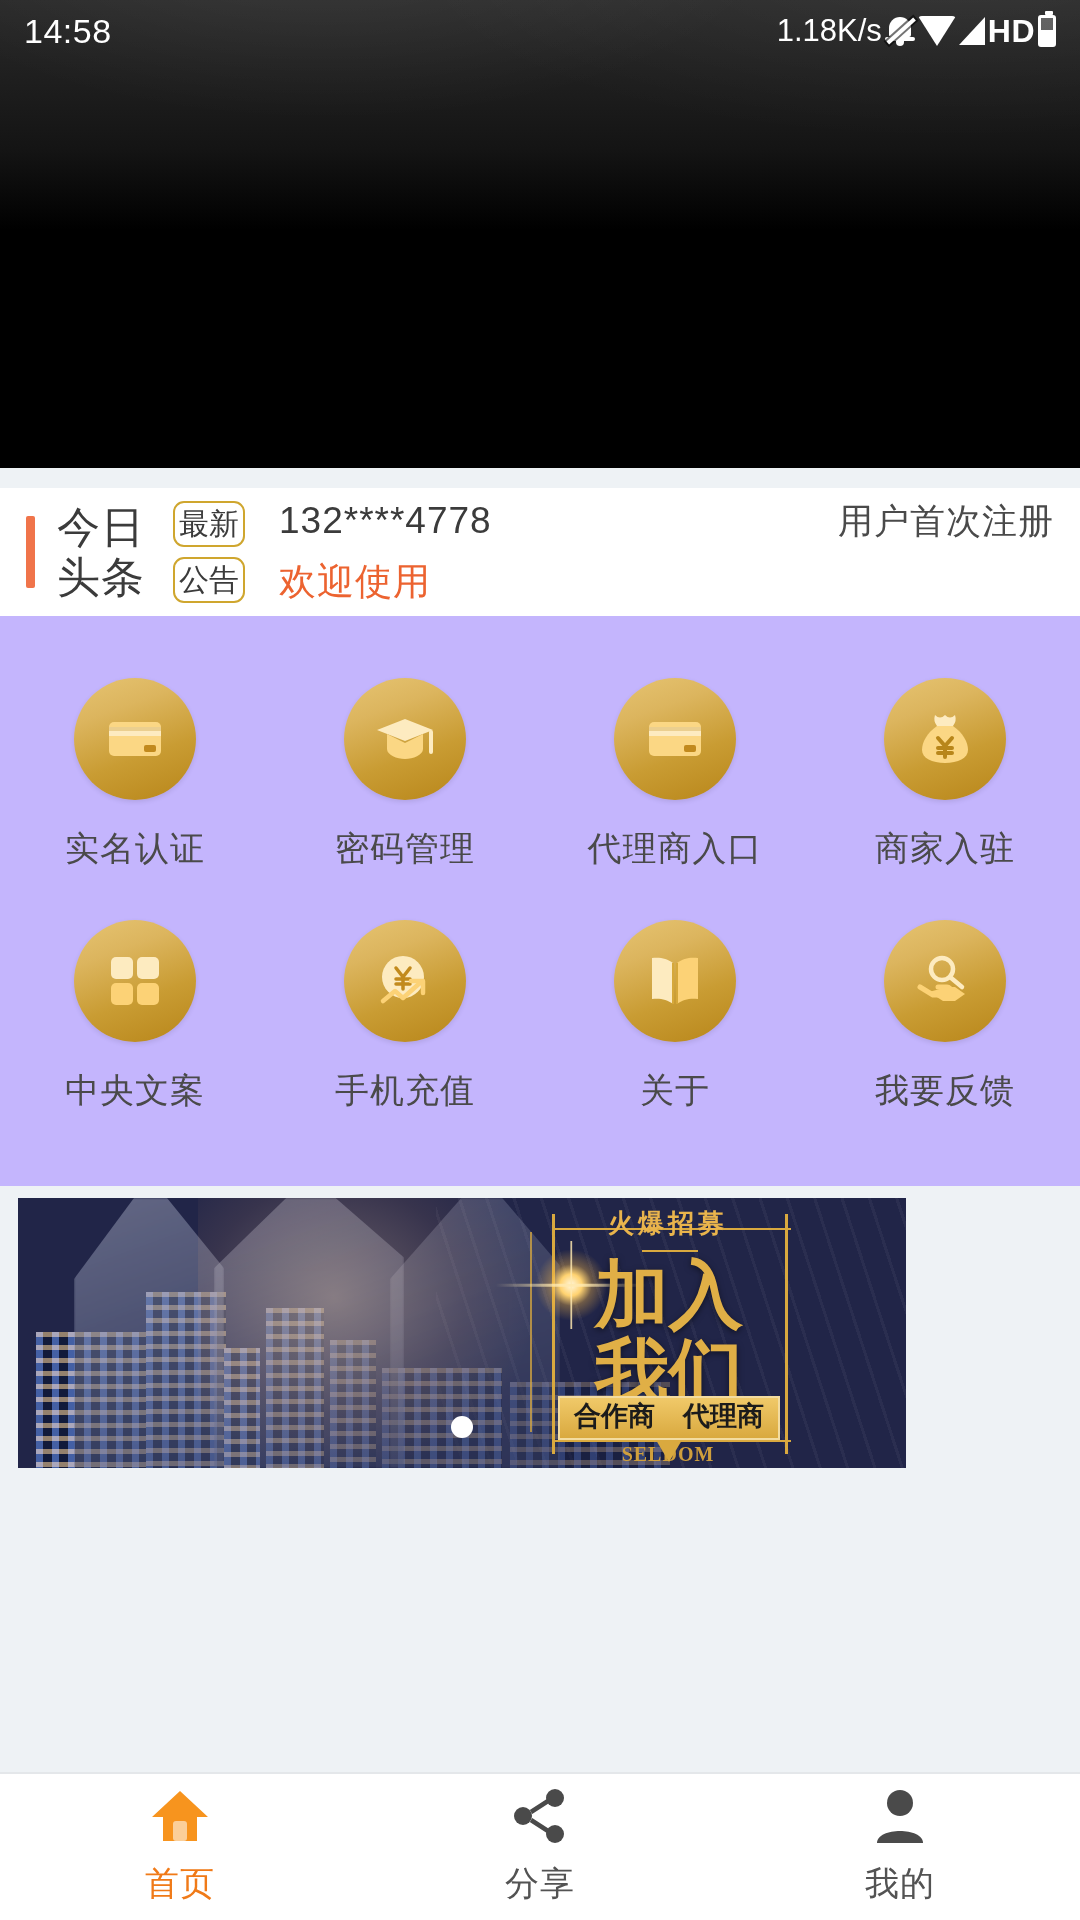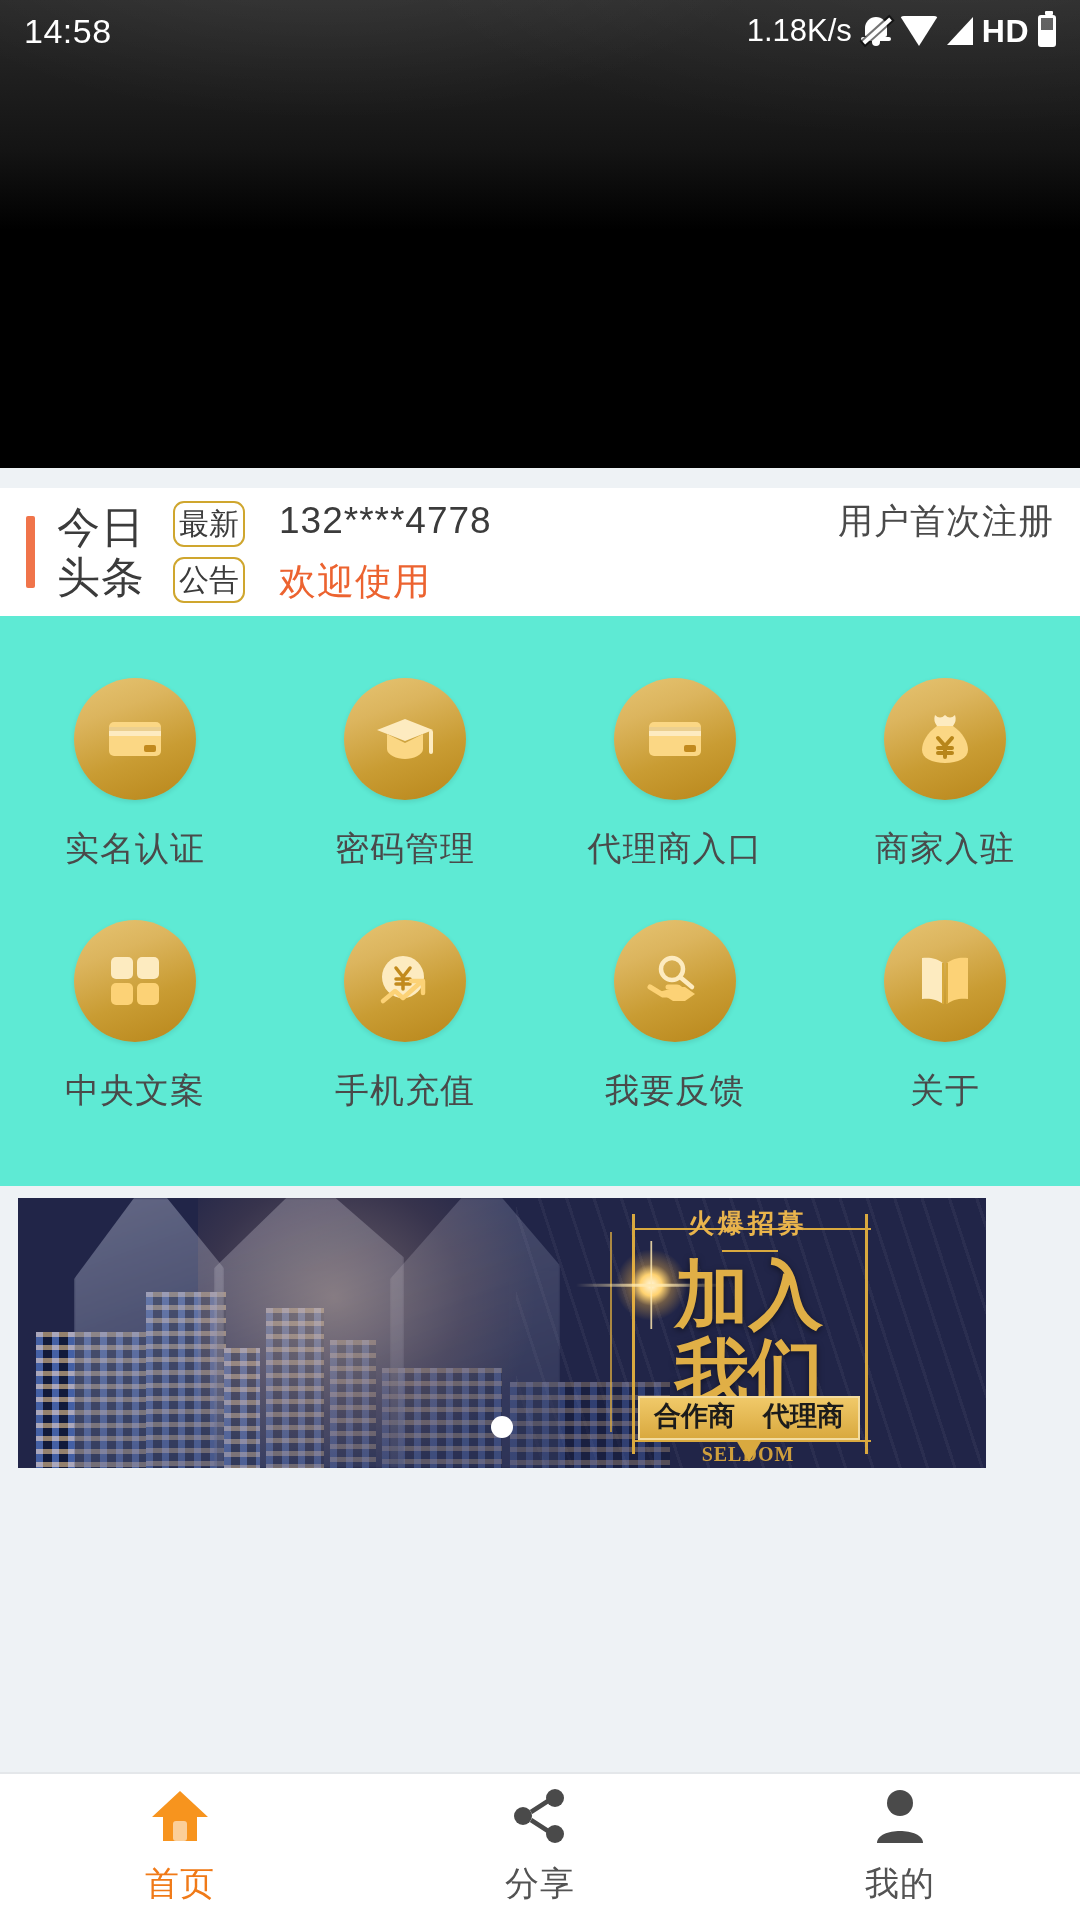--- a/index.html
+++ b/index.html
@@ -11,21 +11,21 @@
     position:relative;
   }
 
   
   .statusbar{
     position:absolute; top:0; left:0; width:1080px; height:62px;
     display:flex; align-items:center; justify-content:space-between;
     padding:0 24px; color:#fff; z-index:5;
   }
   .sb-time{ font-size:34px; letter-spacing:.5px; }
-  .sb-right{ display:flex; align-items:center; gap:9px; }
+  .sb-right{ display:flex; align-items:center; gap:3px; }
   .sb-speed{ font-size:31px; }
   .sb-hd{ font-size:32px; font-weight:600; letter-spacing:.5px; }
 
   .ic-bell{ position:relative; width:30px; height:32px; }
   .ic-bell .body{
     position:absolute; left:4px; top:2px; width:22px; height:20px;
     background:#fff; border-radius:11px 11px 2px 2px;
   }
   .ic-bell .body:after{
     content:""; position:absolute; left:-4px; bottom:-4px; width:30px; height:4px;
@@ -98,35 +98,35 @@
   }
   .news-msgs{ margin-left:34px; display:flex; flex-direction:column; gap:12px; flex:1; }
   .msg-row{ display:flex; align-items:center; justify-content:space-between; }
   .msg-main{ font-size:37px; color:#3b3b3b; letter-spacing:1px; }
   .msg-side{ font-size:35px; color:#4a4a4a; letter-spacing:1px; }
   .msg-welcome{ font-size:37px; color:#ec6330; letter-spacing:1px; }
 
   
   .grid-card{
     position:absolute; top:616px; left:0; width:1080px; height:570px;
-    background:#5eead4; padding-top:14px;
+    background:#c4b5fd; padding-top:14px;
   }
   .grid-row{ display:flex; }
   .grid-item{ width:25%; display:flex; flex-direction:column; align-items:center; padding-top:48px; }
   .circle{
     width:122px; height:122px; border-radius:50%;
     background:linear-gradient(160deg,#e6c472 0%,#dcb55e 28%,#c99c33 62%,#b8861a 100%);
     display:flex; align-items:center; justify-content:center;
     box-shadow:0 2px 5px rgba(0,0,0,.10);
   }
   .grid-label{ margin-top:26px; font-size:34px; color:#4a4a4a; letter-spacing:1px; }
 
   
   .banner{
-    position:absolute; top:1198px; left:18px; width:968px; height:270px;
+    position:absolute; top:1198px; left:18px; width:888px; height:270px;
     overflow:hidden; background:#1d2044;
   }
   .bn-sky{
     position:absolute; inset:0;
     background:
       linear-gradient(115deg, rgba(255,255,255,.10) 0%, rgba(255,255,255,0) 28%),
       linear-gradient(100deg,#3a3f6b 0%,#2b3059 26%,#222murky 26%,#232murky 27%,#262a52 48%,#1e2146 72%,#191c3c 100%);
     background-color:#212548;
   }
   .bn-rays{
@@ -361,38 +361,38 @@
           <path d="M10 52 L22 42 L30 49 L48 33" fill="none" stroke="#fcd276" stroke-width="4.5" stroke-linecap="round" stroke-linejoin="round"></path>
           <path d="M38 32 H50 V44" fill="none" stroke="#fcd276" stroke-width="4.5" stroke-linecap="round" stroke-linejoin="round"></path>
         </svg>
       </span>
       <span class="grid-label">手机充值</span>
     </div>
 
     <div class="grid-item">
       <span class="circle">
         <svg width="64" height="64" viewBox="0 0 64 64">
+          <path d="M30 14 C24 9 16 8 9 9 V50 C16 49 24 50 30 55 Z" fill="#fdebc0"></path>
+          <path d="M34 14 C40 9 48 8 55 9 V50 C48 49 40 50 34 55 Z" fill="#fcd276"></path>
+          <path d="M30 14 V55 M34 14 V55" stroke="#d6a83a" stroke-width="2" fill="none"></path>
+        </svg>
+      </span>
+      <span class="grid-label">关于</span>
+    </div>
+
+    <div class="grid-item">
+      <span class="circle">
+        <svg width="64" height="64" viewBox="0 0 64 64">
           <circle cx="29" cy="20" r="11" fill="none" stroke="#fdebc0" stroke-width="4.5"></circle>
           <path d="M37 28 L49 38" fill="none" stroke="#fdebc0" stroke-width="4.5" stroke-linecap="round"></path>
           <path d="M7 38 L20 46 h14 a4 4 0 0 0 0 -8 h-9" fill="none" stroke="#fcd276" stroke-width="5" stroke-linecap="round" stroke-linejoin="round"></path>
           <path d="M16 43 L30 52 h12 l10 -7 -10 -7 h-8" fill="#fcd276"></path>
         </svg>
       </span>
       <span class="grid-label">我要反馈</span>
-    </div>
-
-    <div class="grid-item">
-      <span class="circle">
-        <svg width="64" height="64" viewBox="0 0 64 64">
-          <path d="M30 14 C24 9 16 8 9 9 V50 C16 49 24 50 30 55 Z" fill="#fdebc0"></path>
-          <path d="M34 14 C40 9 48 8 55 9 V50 C48 49 40 50 34 55 Z" fill="#fcd276"></path>
-          <path d="M30 14 V55 M34 14 V55" stroke="#d6a83a" stroke-width="2" fill="none"></path>
-        </svg>
-      </span>
-      <span class="grid-label">关于</span>
     </div>
 
   </div>
 </div>
 
 <div class="banner">
   <div class="bn-sky"></div>
   <div class="bn-rays"></div>
 
   <div class="bn-tower" style="left:18px;  width:118px; height:136px;"></div>

